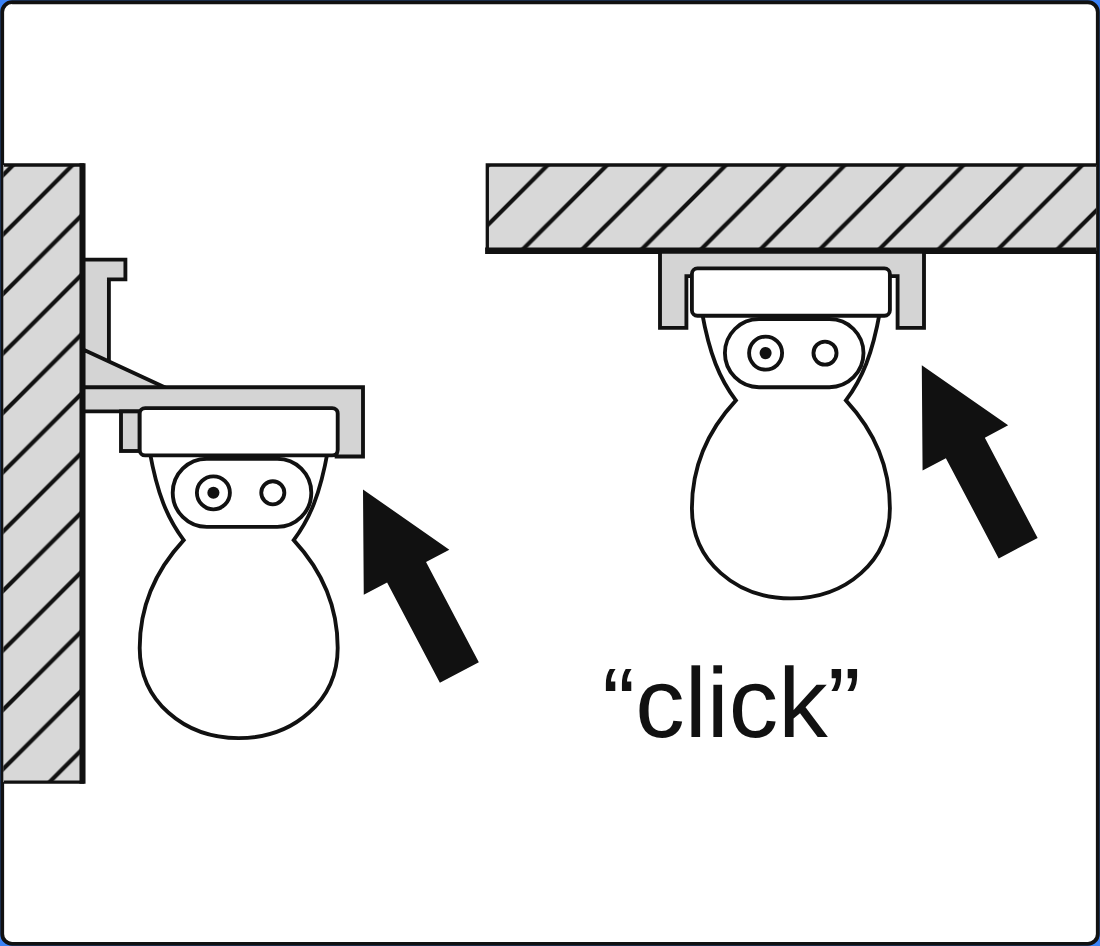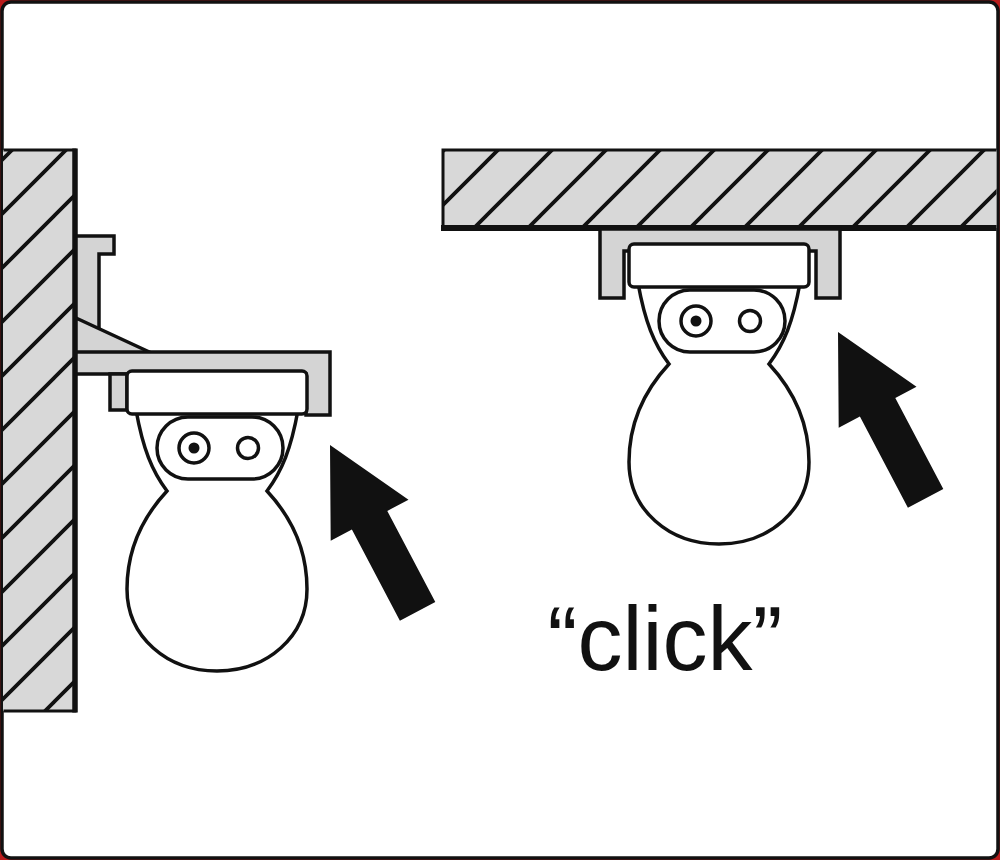--- a/index.html
+++ b/index.html
@@ -1,19 +1,19 @@
 <!DOCTYPE html>
 <html><head>
 <meta charset="utf-8">
 <style>
   html, body { margin: 0; padding: 0; background: #ffffff; }
   .stage {
     width: 1000px;
     height: 860px;
-    background: #b91c1c;
+    background: #3b82f6;
     font-family: "Liberation Sans", sans-serif;
     position: relative;
   }
   svg { display: block; }
   .stroked  { stroke: #111111; stroke-width: 3.5; }
   .thin     { stroke: #111111; stroke-width: 3; fill: none; }
   .thick    { stroke: #111111; stroke-width: 6; fill: none; }
   .surface  { stroke: #111111; stroke-width: 5.5; fill: none; }
   .noline   { stroke: none; }
   .dot      { fill: #111111; stroke: none; }

